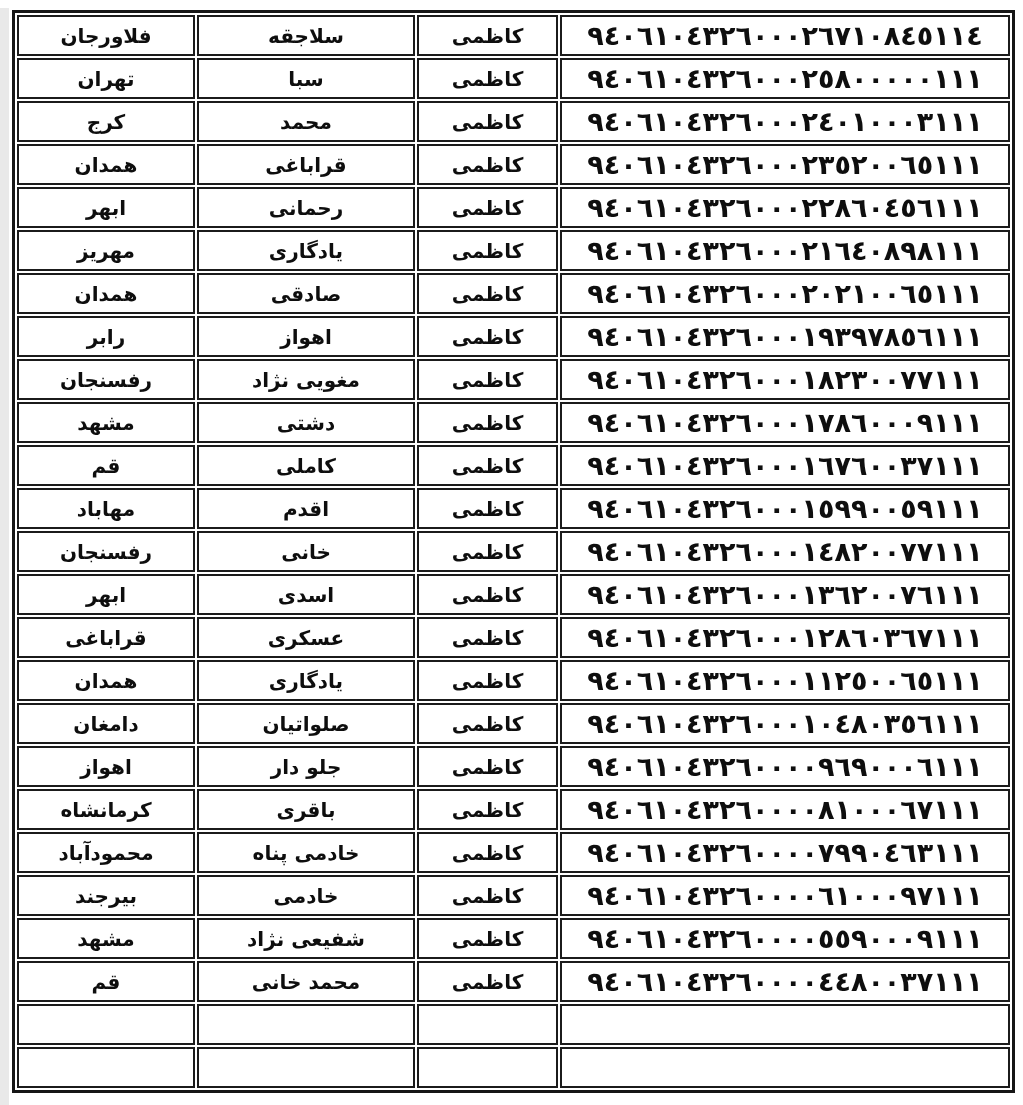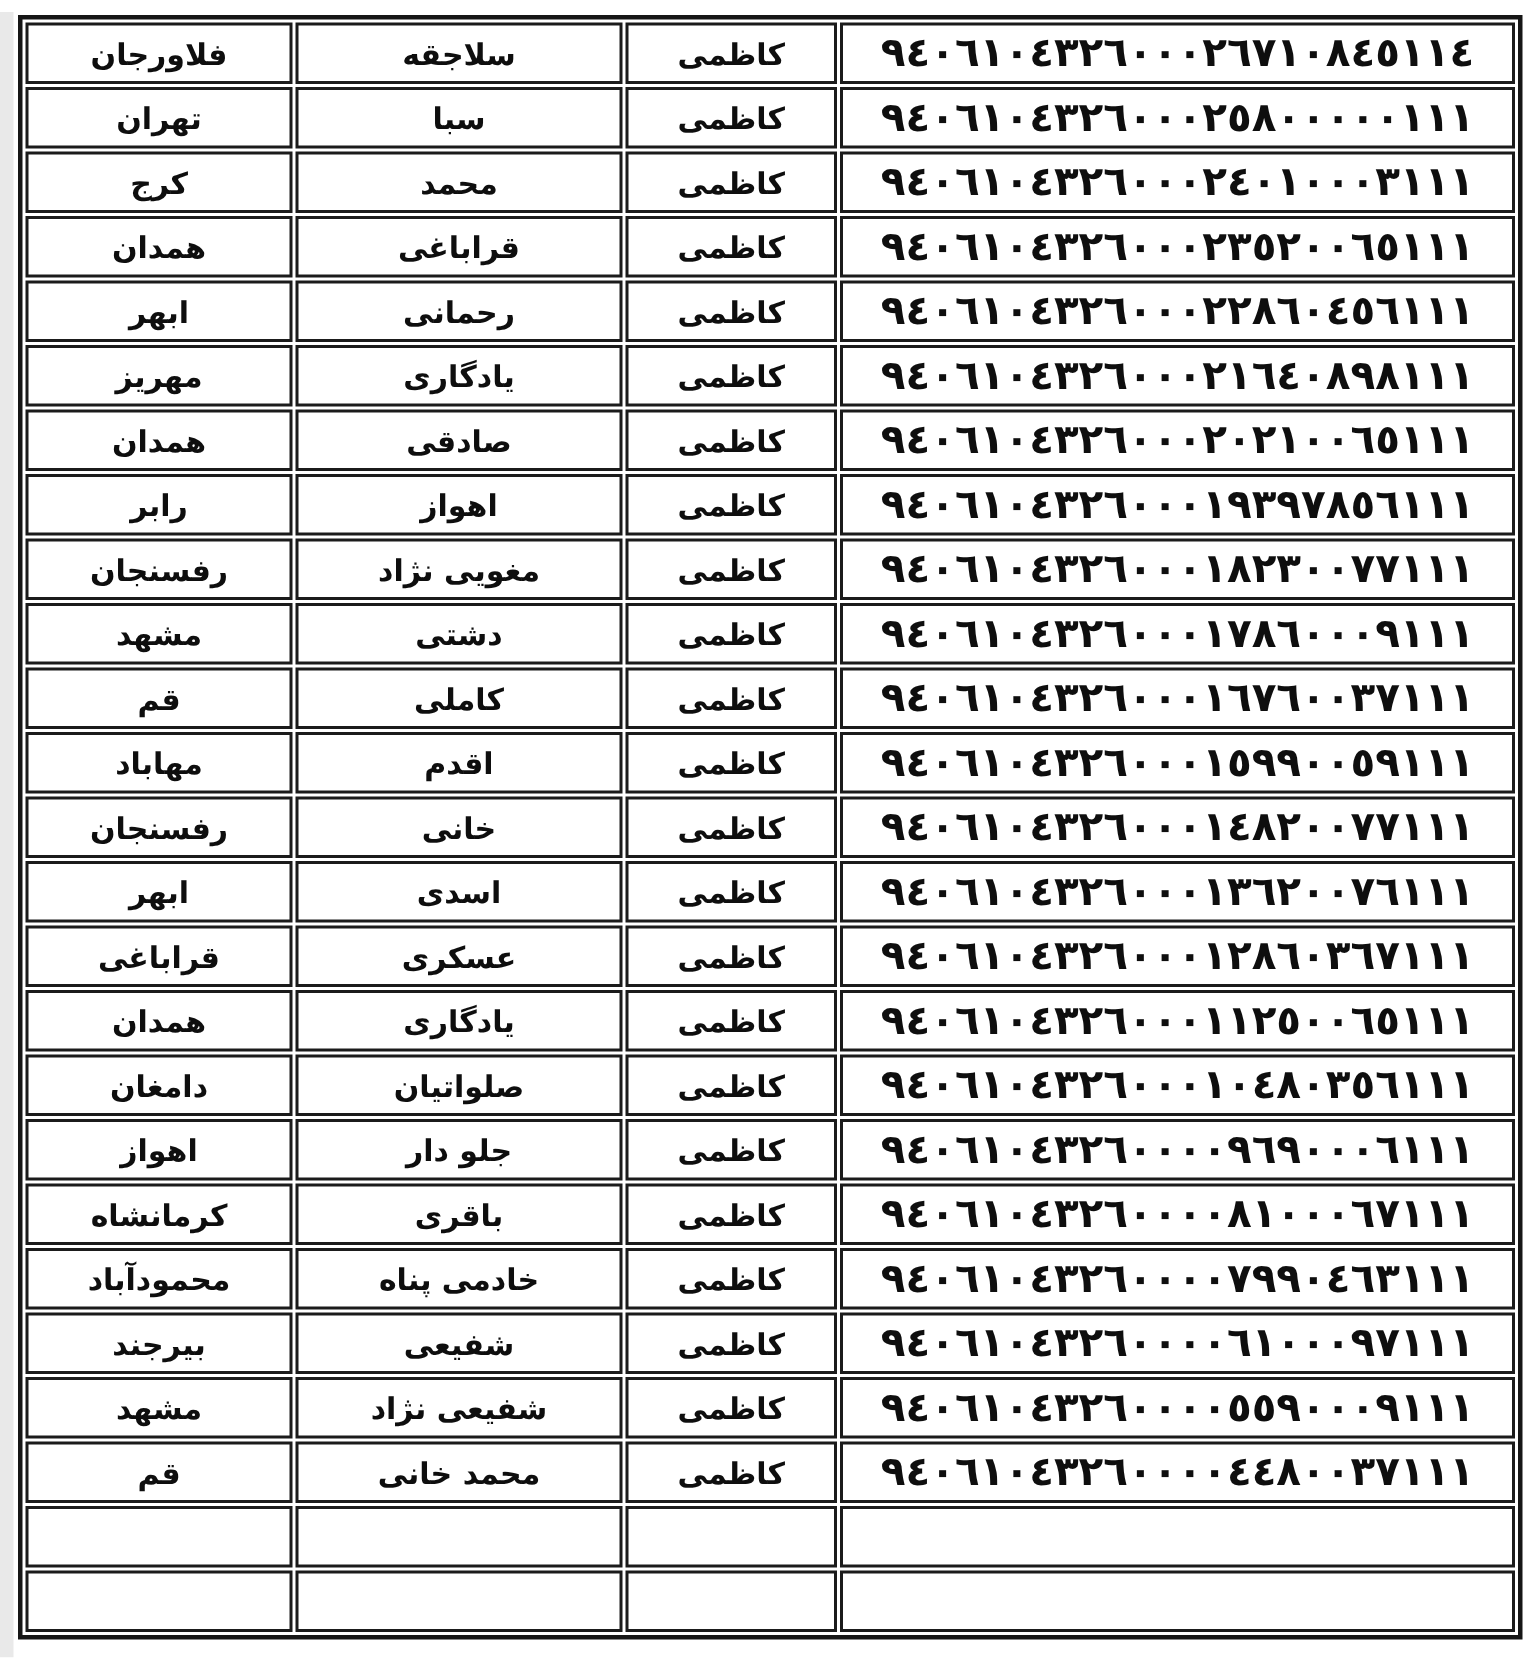--- a/index.html
+++ b/index.html
@@ -189,21 +189,21 @@
   </tr>
         <tr>
     <td class="code-cell">٩٤٠٦١٠٤٣٢٦٠٠٠٠٧٩٩٠٤٦٣١١١</td>
     <td class="name-cell">کاظمی</td>
     <td class="surname-cell">خادمی پناه</td>
     <td class="city-cell">محمودآباد</td>
   </tr>
         <tr>
     <td class="code-cell">٩٤٠٦١٠٤٣٢٦٠٠٠٠٦١٠٠٠٩٧١١١</td>
     <td class="name-cell">کاظمی</td>
-    <td class="surname-cell">شفیعی</td>
+    <td class="surname-cell">خادمی</td>
     <td class="city-cell">بیرجند</td>
   </tr>
         <tr>
     <td class="code-cell">٩٤٠٦١٠٤٣٢٦٠٠٠٠٥٥٩٠٠٠٩١١١</td>
     <td class="name-cell">کاظمی</td>
     <td class="surname-cell">شفیعی نژاد</td>
     <td class="city-cell">مشهد</td>
   </tr>
         <tr>
     <td class="code-cell">٩٤٠٦١٠٤٣٢٦٠٠٠٠٤٤٨٠٠٣٧١١١</td>

